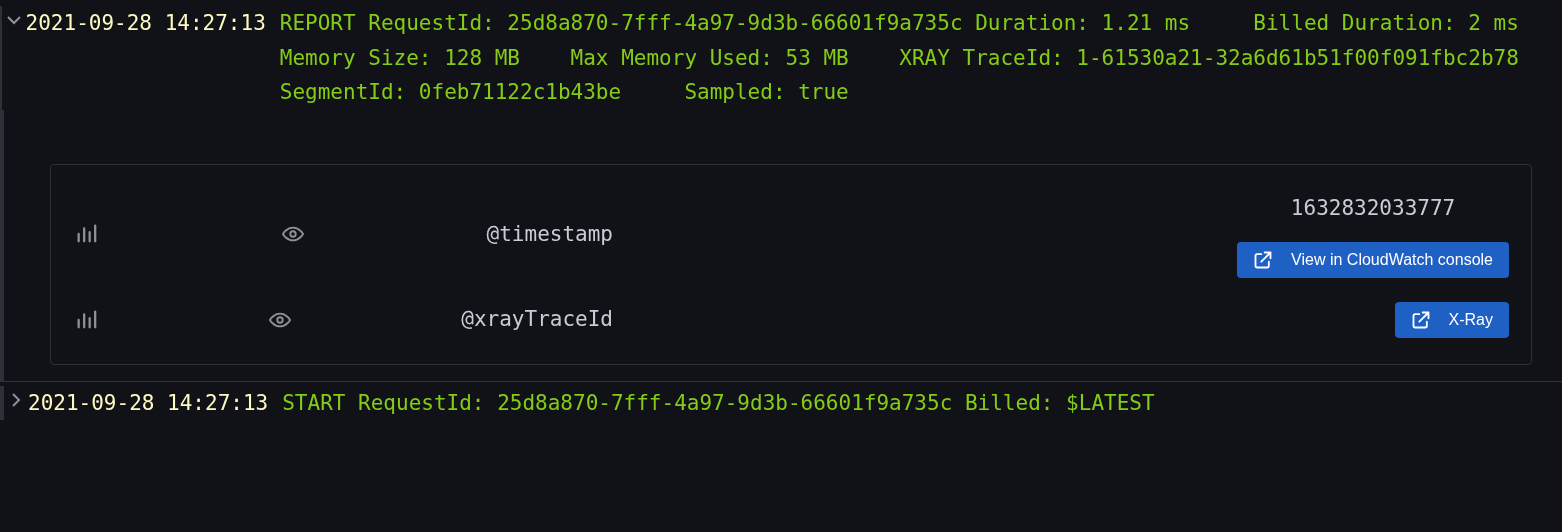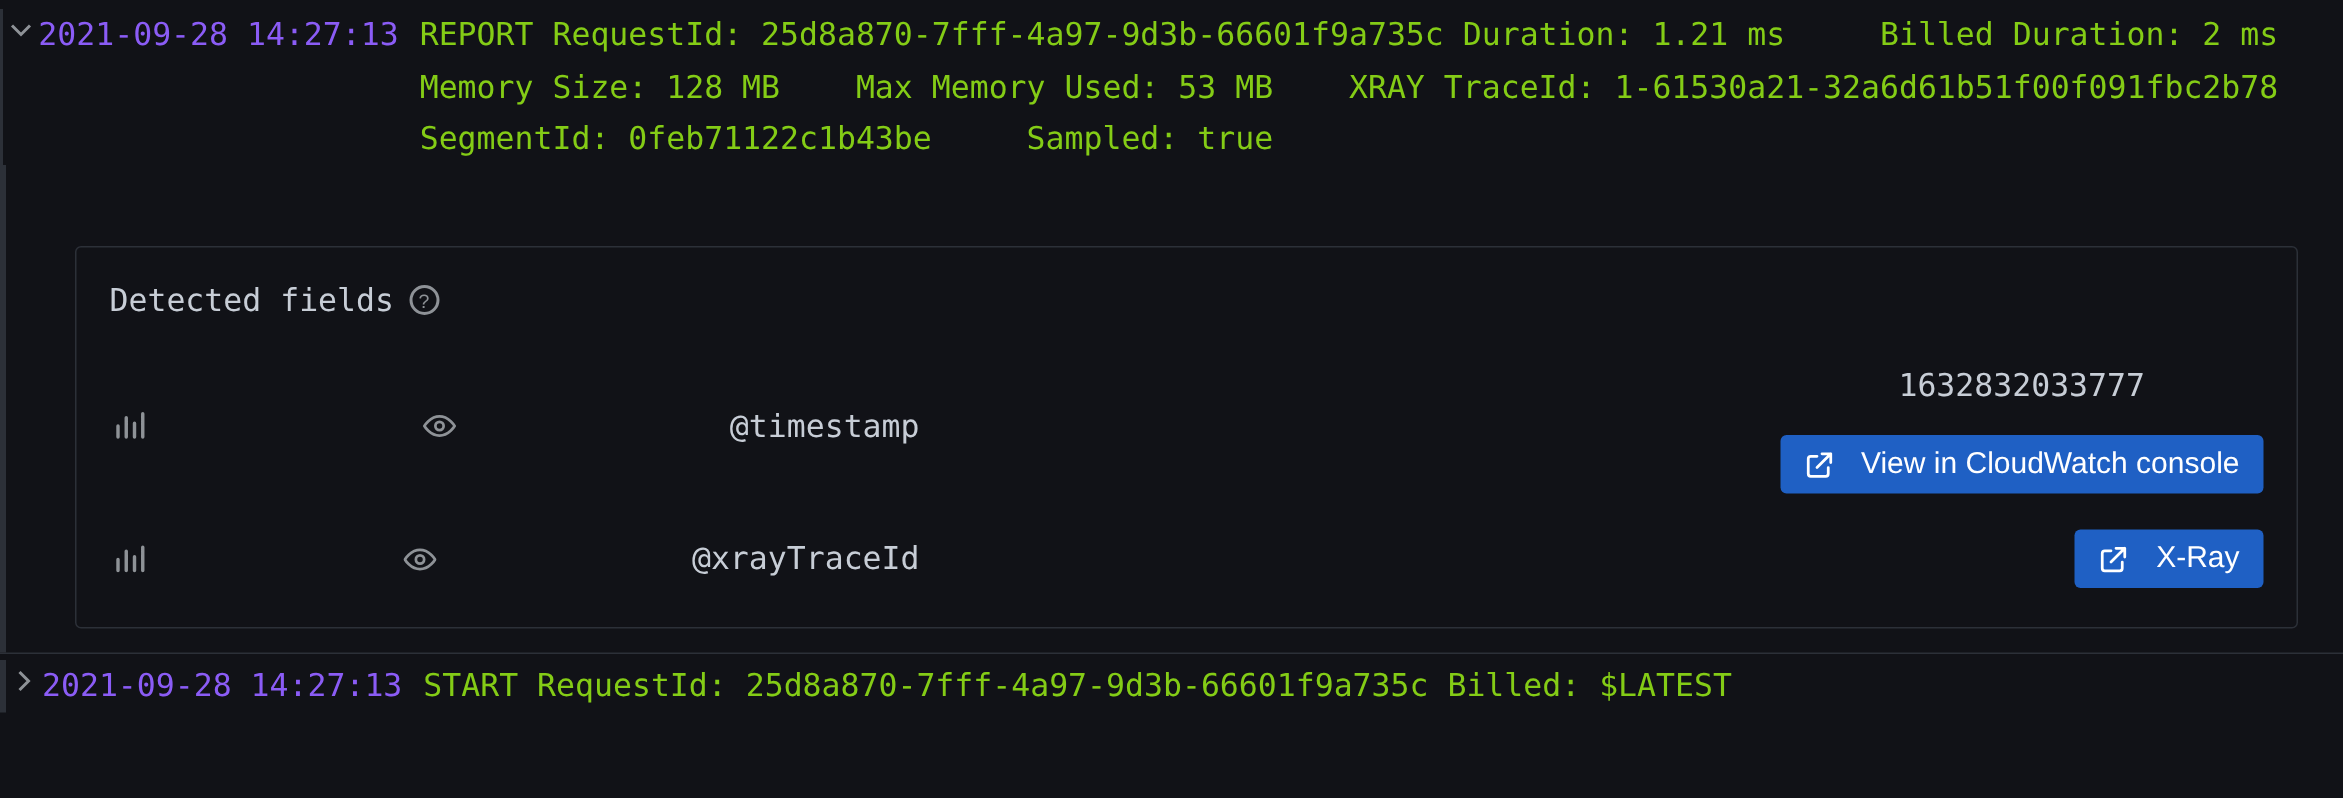--- a/index.html
+++ b/index.html
@@ -30,21 +30,21 @@
     flex: 0 0 24px;
     display: flex;
     justify-content: center;
     padding-top: 6px;
     color: #8e9297;
     cursor: pointer;
   }
   .expander svg { width: 16px; height: 16px; }
   .timestamp-col {
     flex: 0 0 auto;
-    color: #8b5cf6;
+    color: #fef9c3;
     padding-right: 14px;
     white-space: pre;
   }
   .msg-col {
     flex: 1 1 auto;
     color: #84cc16;
     white-space: pre-wrap;
     word-break: break-all;
     padding-right: 24px;
   }
@@ -93,21 +93,21 @@
     display: flex;
     align-items: center;
     gap: 16px;
     color: #c7cdd6;
     flex-direction: column;
   }
   .blue-btn {
     background: #1f60c4;
     color: #fff;
     font-family: -apple-system, BlinkMacSystemFont, "Segoe UI", sans-serif;
-    font-size: 20px;
+    font-size: 16px;
     font-weight: 500;
     border: none;
     border-radius: 4px;
     padding: 8px 16px;
     display: inline-flex;
     align-items: center;
     gap: 18px;
     cursor: pointer;
   }
   .blue-btn svg { width: 20px; height: 20px; }
@@ -131,24 +131,20 @@
       </svg>
   </div>
   <div class="timestamp-col">2021-09-28 14:27:13</div>
   <div class="msg-col">REPORT RequestId: 25d8a870-7fff-4a97-9d3b-66601f9a735c Duration: 1.21 ms     Billed Duration: 2 ms     Memory Size: 128 MB    Max Memory Used: 53 MB    XRAY TraceId: 1-61530a21-32a6d61b51f00f091fbc2b78      SegmentId: 0feb71122c1b43be     Sampled: true</div>
 </div>
 
 <div style="display:flex;">
   <div class="left-rail-border"></div>
   <div style="flex:1;">
     <div class="details-block">
-      <div class="details-title">
-        <span>Detected fields</span>
-        <span class="help-circle">?</span>
-      </div>
 
       <div class="field-row">
         <div class="field-left">
           <span class="icon-btn">
             <svg viewBox="0 0 24 24">
                 <path d="M4 20V12 M10 20V6 M16 20V10 M22 20V3" stroke="currentColor" stroke-width="2.5" stroke-linecap="round" fill="none"></path>
               </svg>
           </span>
           <span class="icon-btn">
             <svg viewBox="0 0 24 24">

